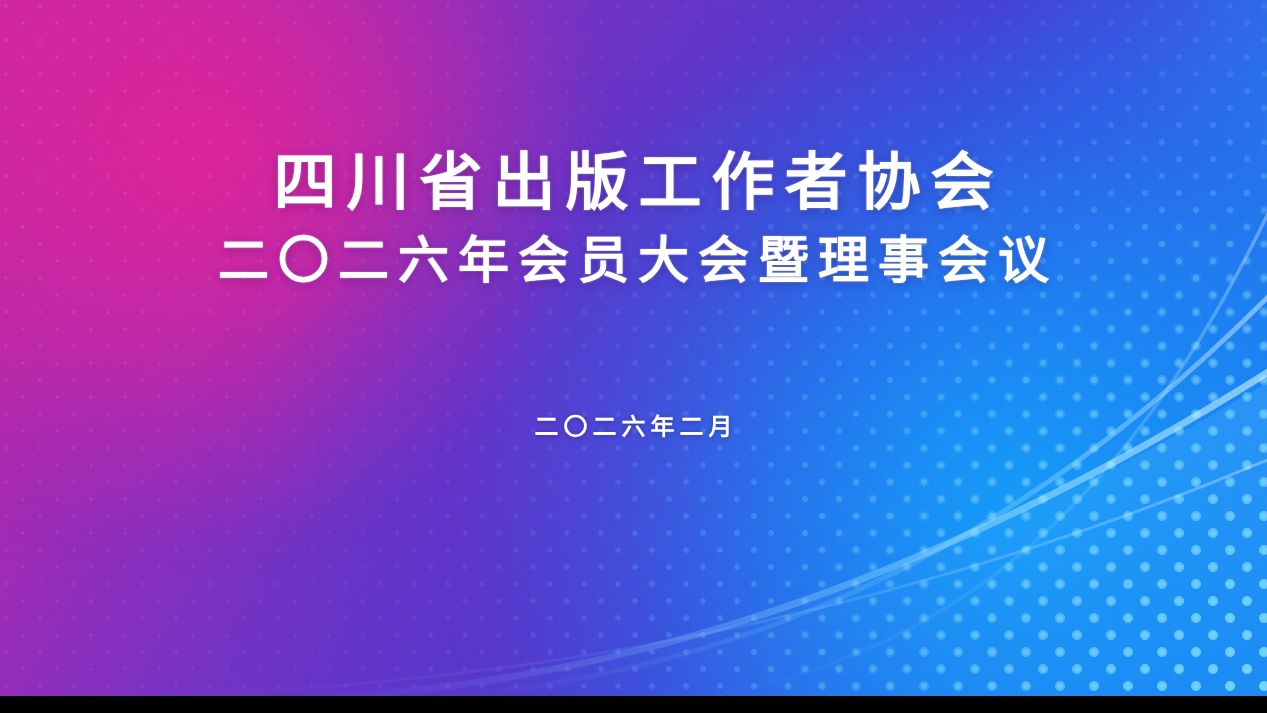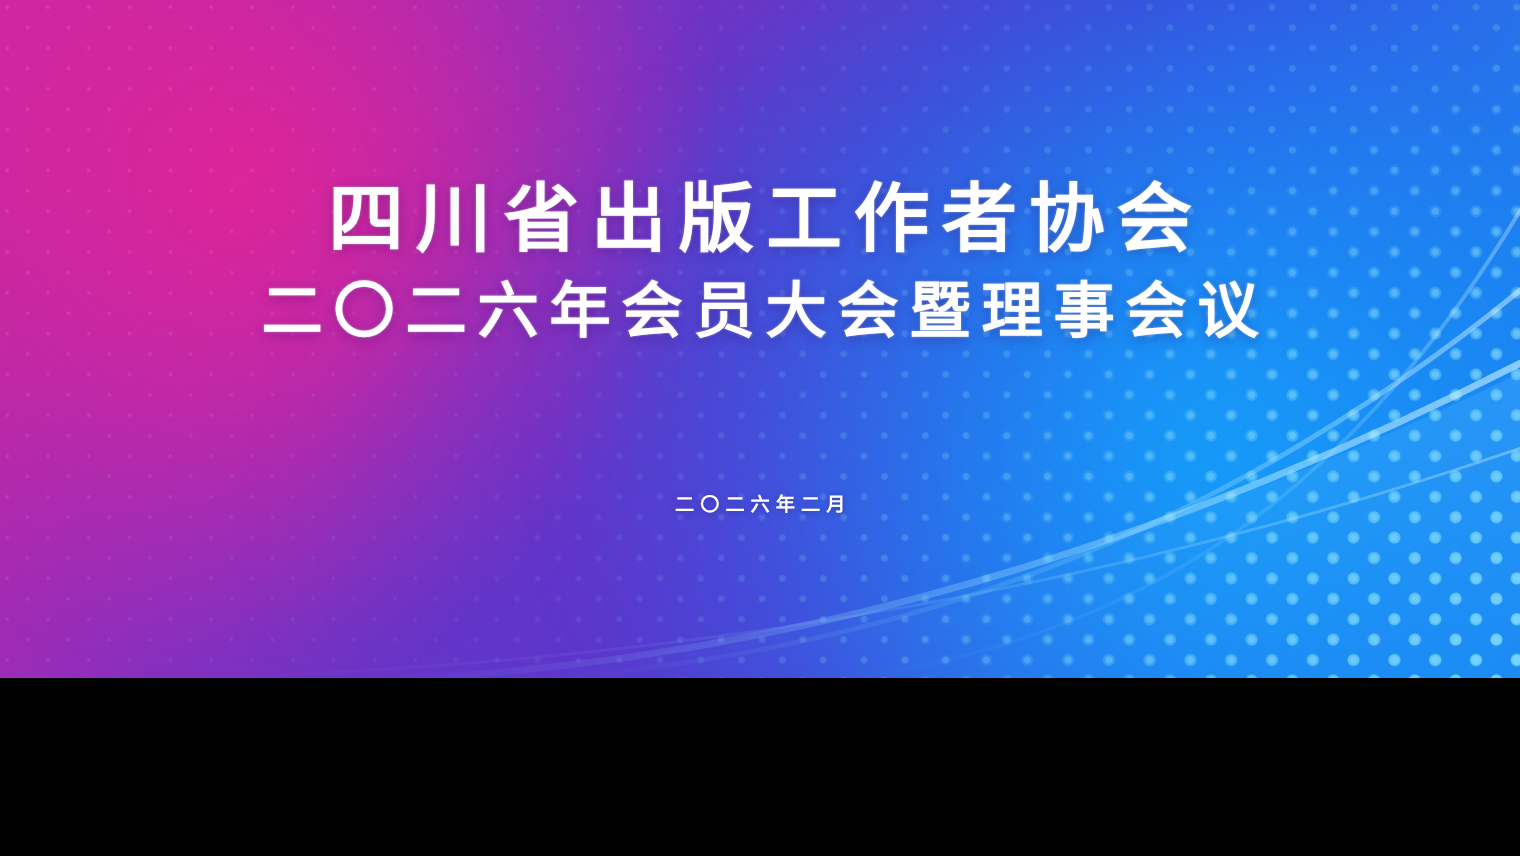--- a/index.html
+++ b/index.html
@@ -5,21 +5,21 @@
 <style>
   html, body {
     margin: 0;
     padding: 0;
     background: #000;
   }
 
   .slide {
     position: relative;
     width: 1267px;
-    height: 565px;
+    height: 696px;
     overflow: hidden;
     font-family: "Liberation Serif", "DejaVu Serif", serif;
     background: #0c4a6e;
     user-select: none;
   }
 
   
 
   
   .bg-base {
@@ -186,21 +186,21 @@
   .title-line-2 {
     font-size: 51px;
     letter-spacing: 9px;
     text-indent: 9px;
     margin-top: 2px;
   }
 
   .date-line {
     margin-top: 112px;
     color: #ffffff;
-    font-size: 16px;
+    font-size: 24px;
     font-weight: 700;
     letter-spacing: 5px;
     text-indent: 5px;
     white-space: nowrap;
     font-family: "DejaVu Sans", "Liberation Sans", sans-serif;
     text-shadow: 0 1px 5px rgba(30, 10, 80, 0.35);
   }
 </style>
 </head>
 <body>

